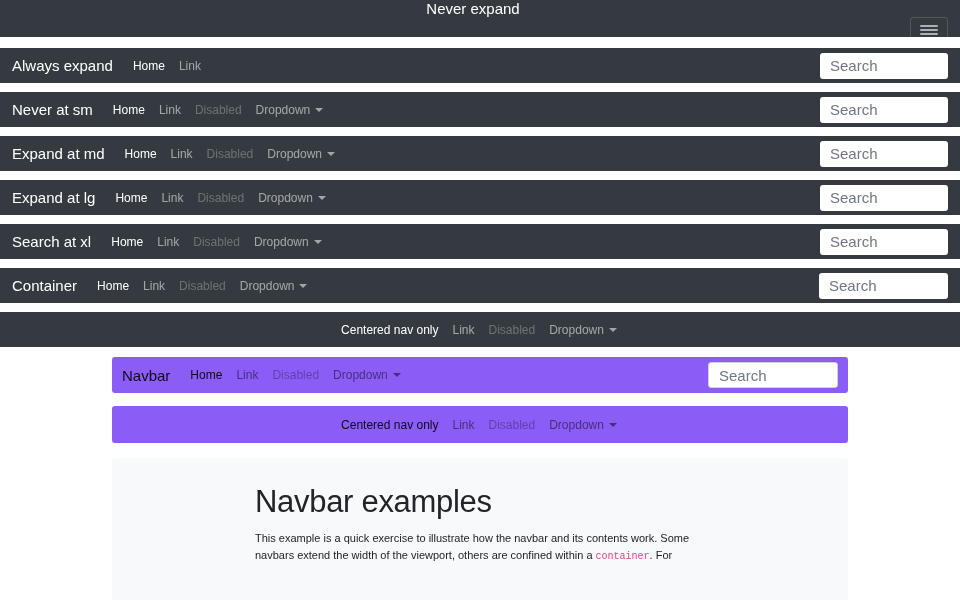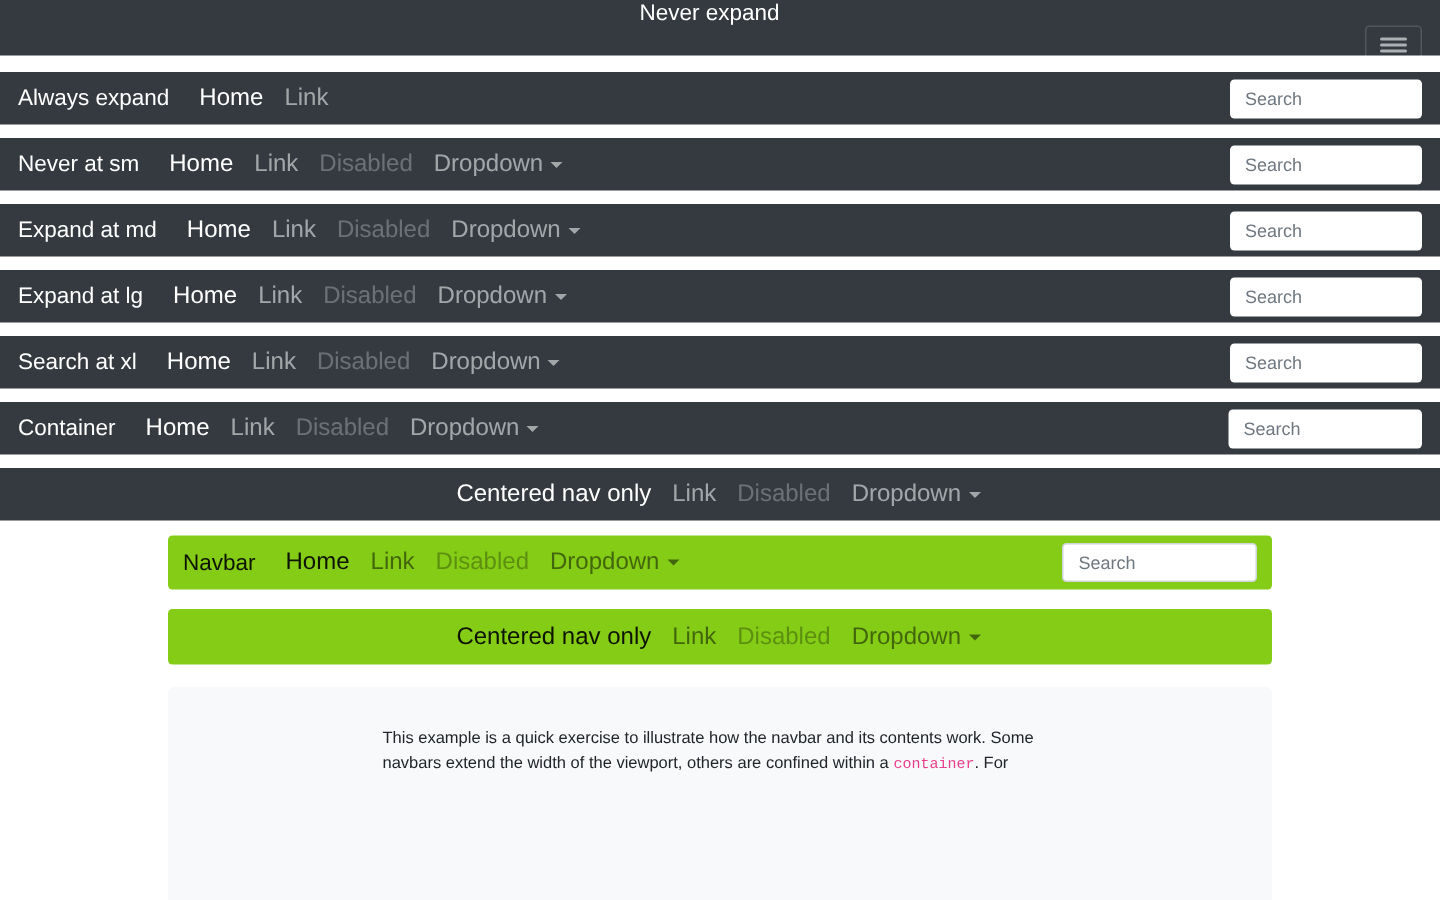--- a/index.html
+++ b/index.html
@@ -19,52 +19,52 @@
   .nb-centered { justify-content: center; margin-bottom: 10px; }
 
   .inner-container { width: 736px; margin: 0 auto; display: flex; align-items: center; flex: 1; }
 
   .brand {
     font-size: 15px; font-weight: 500; color: #ffffff;
     margin-right: 14px; text-decoration: none; white-space: nowrap; cursor: pointer;
   }
   .nav-links { display: flex; align-items: center; }
   .nav-link {
-    font-size: 16px; color: rgba(255,255,255,0.55);
+    font-size: 12px; color: rgba(255,255,255,0.55);
     padding: 0 6px; margin-right: 2px; text-decoration: none; white-space: nowrap; cursor: pointer;
   }
   .nav-link.active   { color: #ffffff; }
   .nav-link.disabled { color: rgba(255,255,255,0.28); cursor: default; text-align: center; }
 
   .caret {
     display: inline-block; margin-left: 5px; vertical-align: 2px;
     width: 0; height: 0;
     border-left: 4px solid transparent; border-right: 4px solid transparent;
     border-top: 4px solid currentColor;
   }
 
   .search {
     margin-left: auto; width: 128px; height: 26px;
     border: none; border-radius: 3px; background: #ffffff;
-    padding: 0 10px; font-size: 12px; font-family: inherit; color: #212529; outline: none;
+    padding: 0 10px; font-size: 15px; font-family: inherit; color: #212529; outline: none;
   }
   .search::placeholder { color: #6f7880; }
   .inner-container .search { width: 129px; }
 
   .toggler {
     margin-left: auto; background: transparent; cursor: pointer;
     border: 1px solid rgba(255,255,255,0.15); border-radius: 3px;
     padding: 5px 9px; display: flex; align-items: center;
   }
   .hbar { display: block; width: 18px; height: 2px; border-radius: 1px;
     background: rgba(255,255,255,0.6); margin: 2px 0; }
 
   
   .container { width: 736px; margin: 0 auto; }
-  .light { background: #84cc16; border-radius: 3px; padding: 0 10px; }
+  .light { background: #8b5cf6; border-radius: 3px; padding: 0 10px; }
   .nb-light { height: 36px; margin-bottom: 13px; }
   .nb-light-centered { height: 37px; justify-content: center; margin-bottom: 15px; }
 
   .light .brand { color: rgba(0,0,0,0.9); }
   .light .nav-link { color: rgba(0,0,0,0.5); }
   .light .nav-link.active { color: rgba(0,0,0,0.9); }
   .light .nav-link.disabled { color: rgba(0,0,0,0.3); }
   .light .search { border: 1px solid #ced4da; width: 130px; }
 
   
@@ -189,17 +189,18 @@
     <div class="nav-links">
       <a class="nav-link active"><span>Centered nav only</span></a>
       <a class="nav-link"><span>Link</span></a>
       <a class="nav-link disabled"><span>Disabled</span></a>
       <a class="nav-link"><span>Dropdown</span><span class="caret"></span></a>
     </div>
   </nav>
 
   <section class="jumbotron">
     <div class="jumbo-inner">
+      <h1>Navbar examples</h1>
       <p><span>This example is a quick exercise to illustrate how the navbar and its contents work. Some navbars extend the width of the viewport, others are confined within a </span><code>container</code><span>. For</span></p>
     </div>
   </section>
 
 </div>
 
 </body></html>

